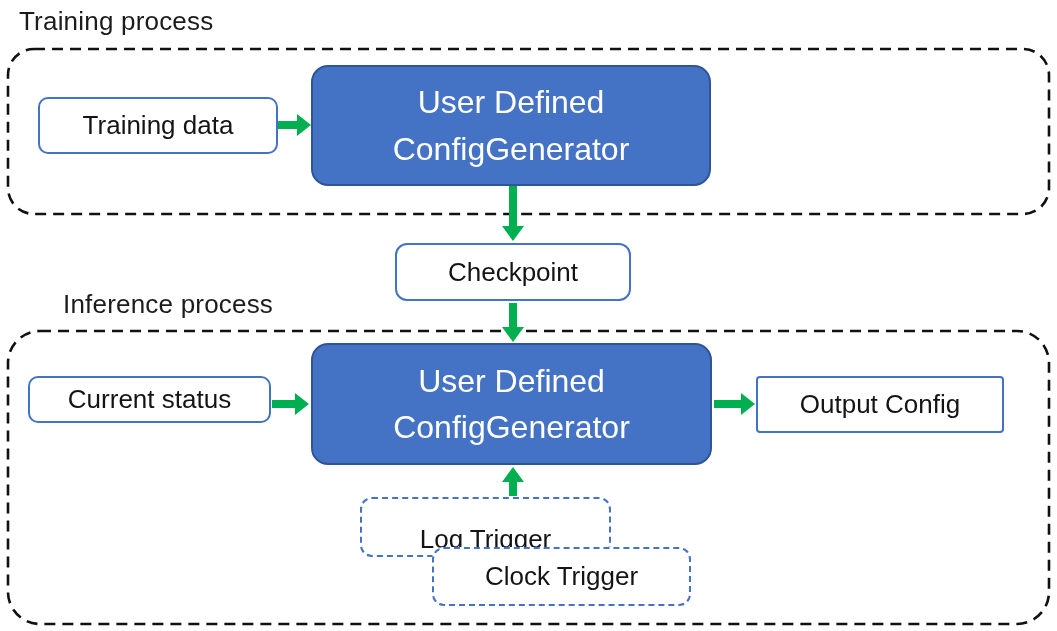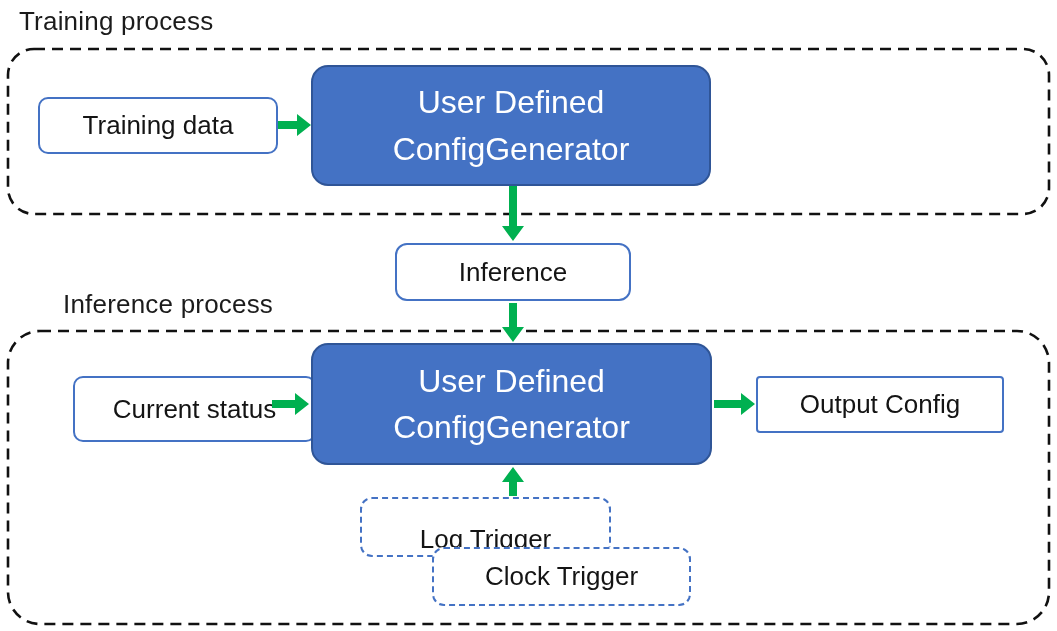--- a/index.html
+++ b/index.html
@@ -53,21 +53,21 @@
     flex-direction:column;
     line-height:1.45;
   }
   .node-dashed{
     border:2px dashed var(--accent-blue);
     border-radius:12px;
   }
   .box-training-data{left:38px;top:97px;width:240px;height:57px;}
   .box-generator-training{left:311px;top:65px;width:400px;height:121px;}
   .box-checkpoint{left:395px;top:243px;width:236px;height:58px;border-radius:12px;}
-  .box-current-status{left:28px;top:376px;width:243px;height:66px;margin-left:45px;}
+  .box-current-status{left:28px;top:376px;width:243px;height:47px;}
   .box-generator-inference{left:311px;top:343px;width:401px;height:122px;}
   .box-output-config{left:756px;top:376px;width:248px;height:57px;border-radius:4px;}
   .box-log-trigger{left:360px;top:497px;width:251px;height:60px;align-items:flex-end;}
   .box-clock-trigger{left:432px;top:547px;width:259px;height:59px;}
 </style>
 </head>
 <body>
 
 <div class="canvas">
 
@@ -82,21 +82,21 @@
   <div class="node box-training-data z1">
     <span>Training data</span>
   </div>
 
   <div class="node node-blue box-generator-training z1">
     <span>User Defined</span>
     <span>ConfigGenerator</span>
   </div>
 
   <div class="node box-checkpoint z1">
-    <span>Inference</span>
+    <span>Checkpoint</span>
   </div>
 
   <div class="node box-current-status z1">
     <span>Current status</span>
   </div>
 
   <div class="node node-blue box-generator-inference z1">
     <span>User Defined</span>
     <span>ConfigGenerator</span>
   </div>

